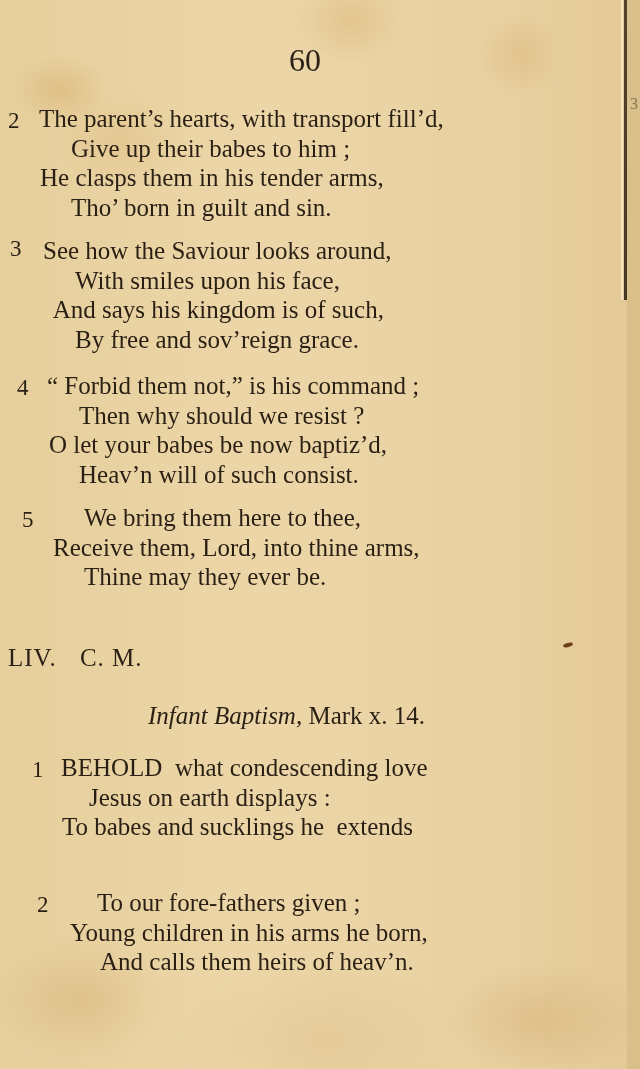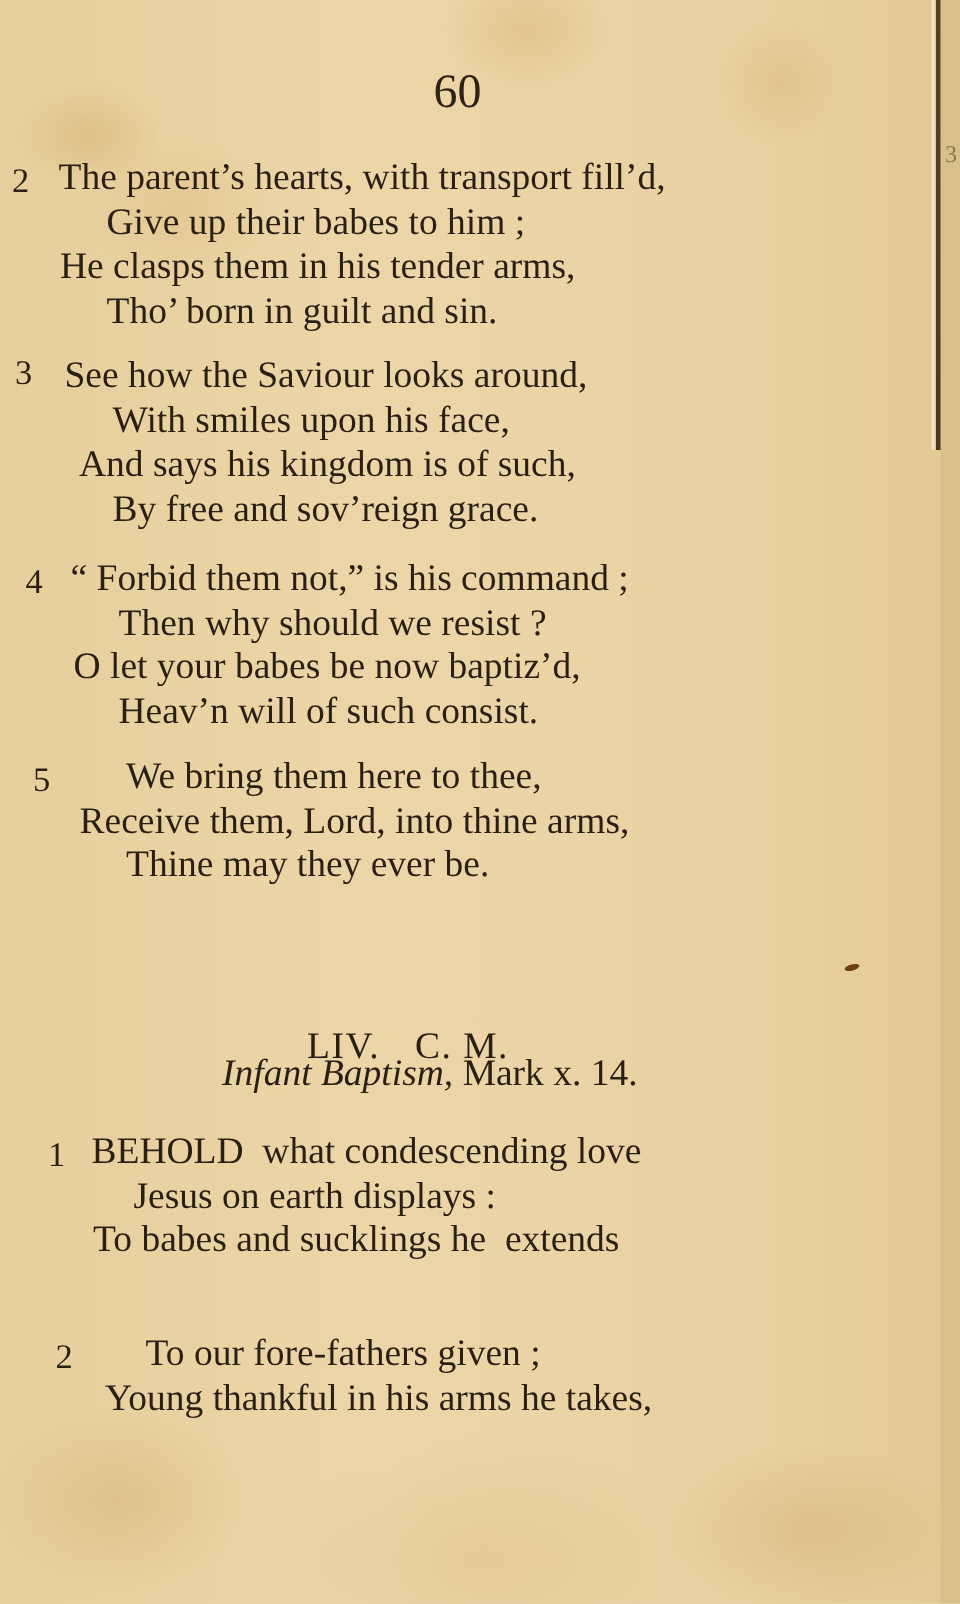--- a/index.html
+++ b/index.html
@@ -46,22 +46,22 @@
     .page-number {
       position: absolute; left: 0; width: 610px; top: 42px;
       text-align: center; font-size: 32px; color: #2c2218;
     }
     .verse {
       position: absolute; font-size: 25px; line-height: 29.5px; white-space: nowrap;
     }
     .verse .num { position: absolute; font-size: 23px; }
     .verse .line { display: block; }
     .hymn-title {
-      position: absolute; left: 0; width: 544px; top: 684px;
-      text-align: center; font-size: 25px; letter-spacing: 1px;
+      position: absolute; left: 0; width: 544px; top: 644px;
+      font-size: 25px; letter-spacing: 1px;
     }
     .hymn-title span { margin: 0 8px; }
     .hymn-subtitle {
       position: absolute; left: 148px; top: 702px; font-size: 25px; white-space: nowrap;
     }
     .hymn-subtitle .it { font-style: italic; }
   </style>
 </head>
 <body>
 
@@ -119,16 +119,17 @@
   <div class="verse" style="left:32px; top:753px;">
     <span class="num" style="left:0; top:2px;">1</span>
     <span class="line" style="padding-left:29px; white-space:pre;">BEHOLD  what condescending love</span>
     <span class="line" style="padding-left:57px;">Jesus on earth displays :</span>
     <span class="line" style="padding-left:30px; white-space:pre;">To babes and sucklings he  extends</span>
   </div>
 
   <div class="verse" style="left:37px; top:888px;">
     <span class="num" style="left:0; top:2px;">2</span>
     <span class="line" style="padding-left:60px;">To our fore-fathers given ;</span>
-    <span class="line" style="padding-left:33px;">Young thankful in his arms he takes,</span>
+    <span class="line" style="padding-left:33px;">Young children in his arms he born,</span>
+    <span class="line" style="padding-left:63px;">And calls them heirs of heav’n.</span>
   </div>
 
 </div>
 
 </body></html>

